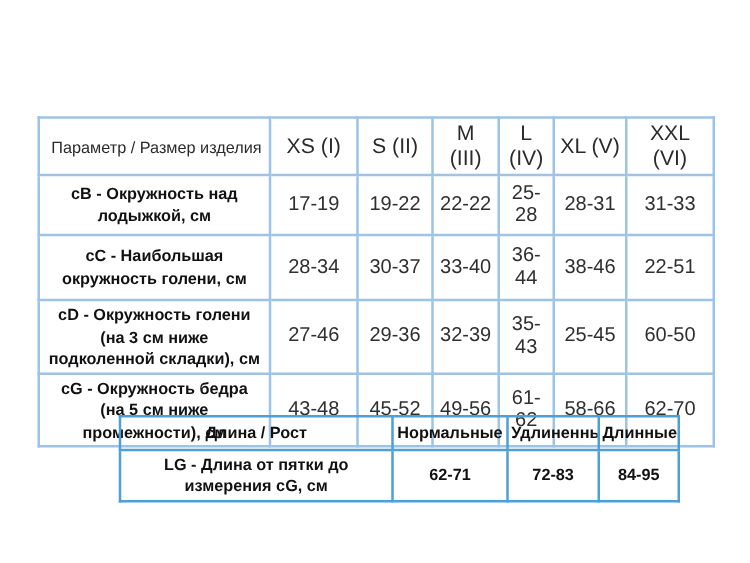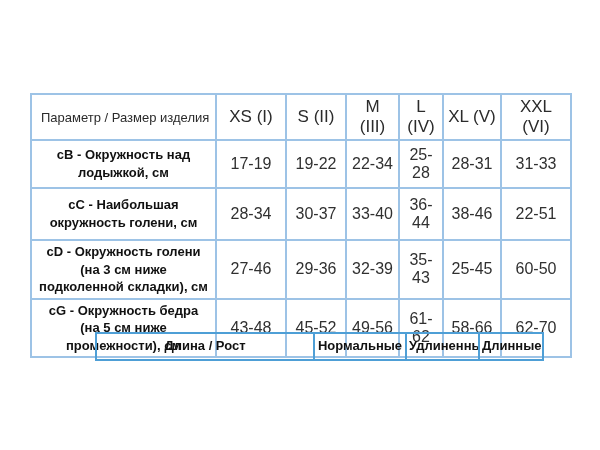--- a/index.html
+++ b/index.html
@@ -116,21 +116,21 @@
       <th class="size-col">S (II)</th>
       <th class="size-col">M (III)</th>
       <th class="size-col">L (IV)</th>
       <th class="size-col">XL (V)</th>
       <th class="size-col">XXL (VI)</th>
     </tr>
     <tr class="r0">
       <td class="row-label">cB - Окружность над лодыжкой, см</td>
       <td class="val">17-19</td>
       <td class="val">19-22</td>
-      <td class="val">22-34</td>
+      <td class="val">22-22</td>
       <td class="val">25-28</td>
       <td class="val">28-31</td>
       <td class="val">31-33</td>
     </tr>
     <tr class="r1">
       <td class="row-label">cC - Наибольшая окружность голени, см</td>
       <td class="val">28-34</td>
       <td class="val">30-37</td>
       <td class="val">33-40</td>
       <td class="val">36-44</td>
@@ -165,16 +165,22 @@
       <col style="width:73px">
       <col style="width:64px">
     </colgroup>
     <tbody>
         <tr class="hdr">
       <th>Длина / Рост</th>
       <th>Нормальные</th>
       <th>Удлиненные</th>
       <th>Длинные</th>
     </tr>
+    <tr class="r0">
+      <td>LG - Длина от пятки до измерения cG, см</td>
+      <td>62-71</td>
+      <td>72-83</td>
+      <td>84-95</td>
+    </tr>
   </tbody>
     </table>
 
 </div>
 
 </body></html>

